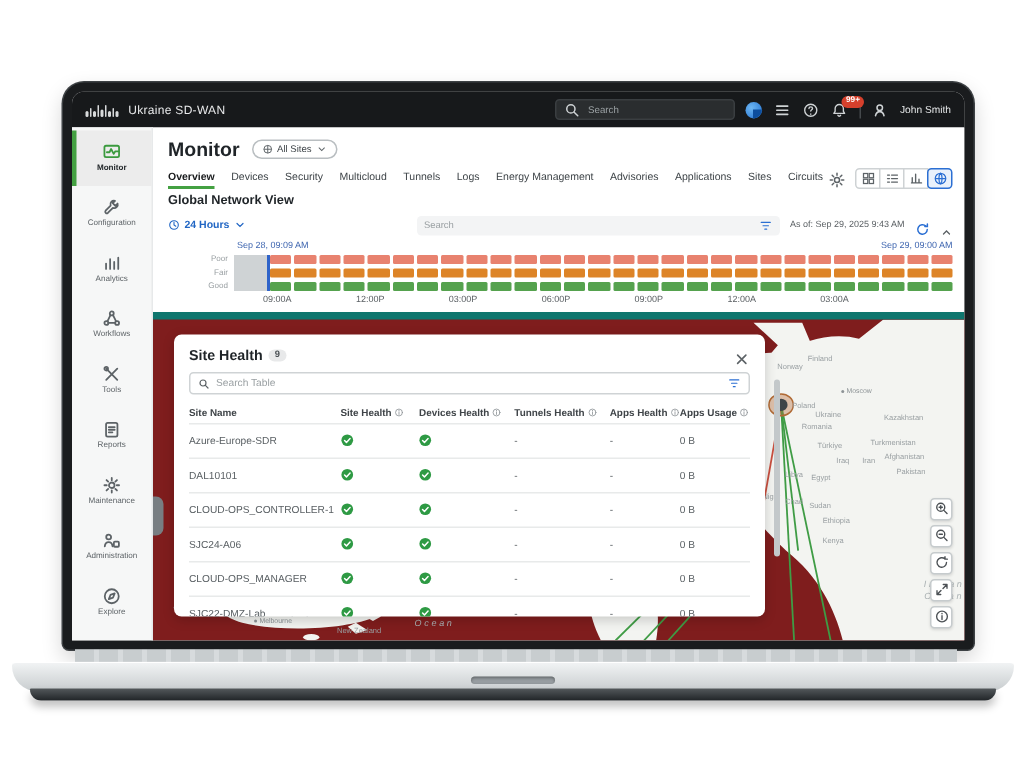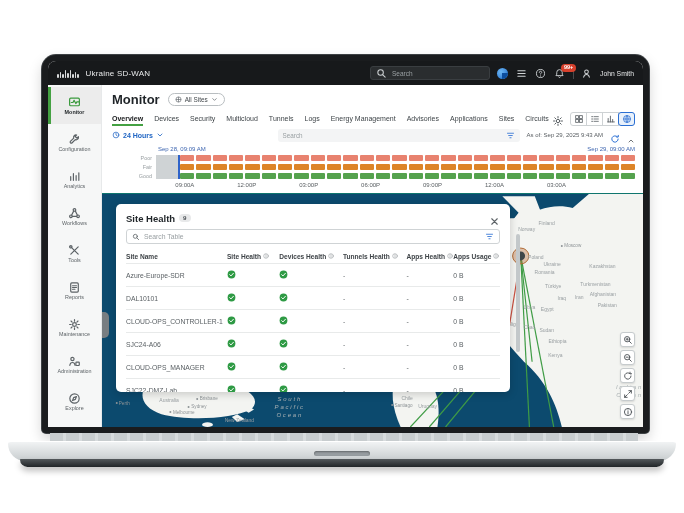--- a/index.html
+++ b/index.html
@@ -97,22 +97,22 @@
   .tl-labels{width:44px;display:flex;flex-direction:column;justify-content:space-between;padding:0 4px 0 0;}
   .tl-labels span{font-size:5.4px;color:#9aa0a3;text-align:right;line-height:6px;}
   .tl-nodata{width:22px;background:#cfd3d5;flex:none;}
   .tl-rows{flex:1;display:flex;flex-direction:column;gap:3px;border-left:2px solid #2f63c9;}
   .tl-row{display:flex;gap:2px;height:6px;}
   .tl-row i{flex:1;display:block;border-radius:1px;}
   .tl-axis{position:relative;height:11px;margin-left:66px;font-size:6px;color:#5b6064;}
   .tl-axis span{position:absolute;top:3px;transform:translateX(-50%);white-space:nowrap;}
 
   
-  .map{position:relative;flex:1;min-height:0;margin:3px -8px 0 -10px;background:#0c4a6e;
-    border-top:1px solid #0f766e;overflow:hidden;}
+  .map{position:relative;flex:1;min-height:0;margin:3px -8px 0 -10px;background:#7f1d1d;
+    border-top:5px solid #0f766e;overflow:hidden;}
   .map svg.geo{position:absolute;inset:0;width:100%;height:100%;}
   .maplabels{position:absolute;inset:0;overflow:hidden;}
   .mlab{position:absolute;transform:translate(-50%,-50%);white-space:pre-line;text-align:center;line-height:1.3;}
   .mlab.country{font-size:5px;color:#999fa2;}
   .mlab.city{font-size:4.6px;color:#8d9396;}
   .mlab.city::before{content:"";display:inline-block;width:2px;height:2px;background:#8d9396;border-radius:50%;
     margin-right:1.5px;vertical-align:middle;}
   .mlab.ocean{font-size:6px;color:#aab1b3;font-style:italic;letter-spacing:1.8px;}
   .collapse-tab{position:absolute;left:0;top:118px;width:7px;height:26px;background:#787e82;
     border-radius:0 5px 5px 0;cursor:pointer;}
@@ -333,20 +333,21 @@
                 <span class="segbtn sel">
                     <svg viewBox="0 0 12 12" fill="none" stroke="currentColor" stroke-width="1">
                       <circle cx="6" cy="6" r="4.2"></circle>
                       <path d="M1.8 6h8.4M6 1.8c1.7 1.4 1.7 7 0 8.4-1.7-1.4-1.7-7 0-8.4z"></path>
                     </svg>
                   </span>
               </div>
             </div>
           </div>
 
+          <div class="gnv">Global Network View</div>
 
           <div class="filterrow">
             <span class="timerange">
               <svg viewBox="0 0 12 12" fill="none" stroke="currentColor" stroke-width="1.1" stroke-linecap="round">
                   <circle cx="6" cy="6" r="4.3"></circle>
                   <path d="M6 3.4V6l1.8 1.2"></path>
                 </svg>
               <span>24 Hours</span>
               <svg viewBox="0 0 12 12" fill="none" stroke="currentColor" stroke-width="1.2" stroke-linecap="round">
                   <path d="M3 4.5 6 7.5 9 4.5"></path>

